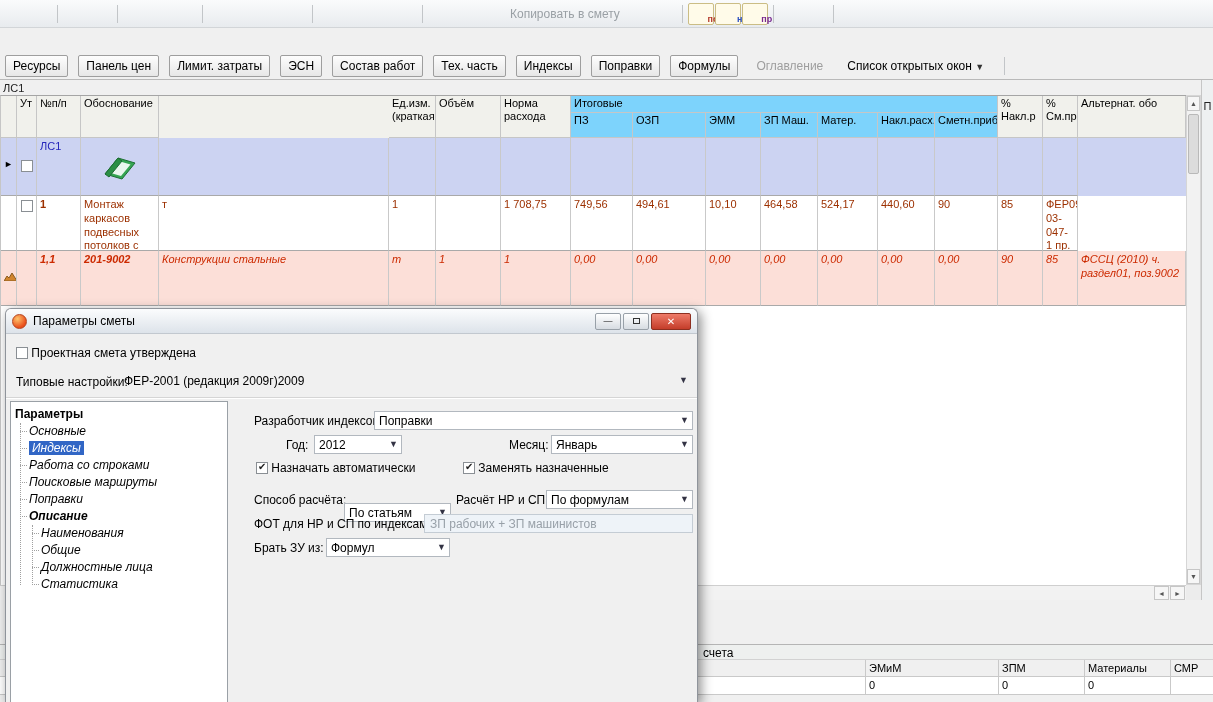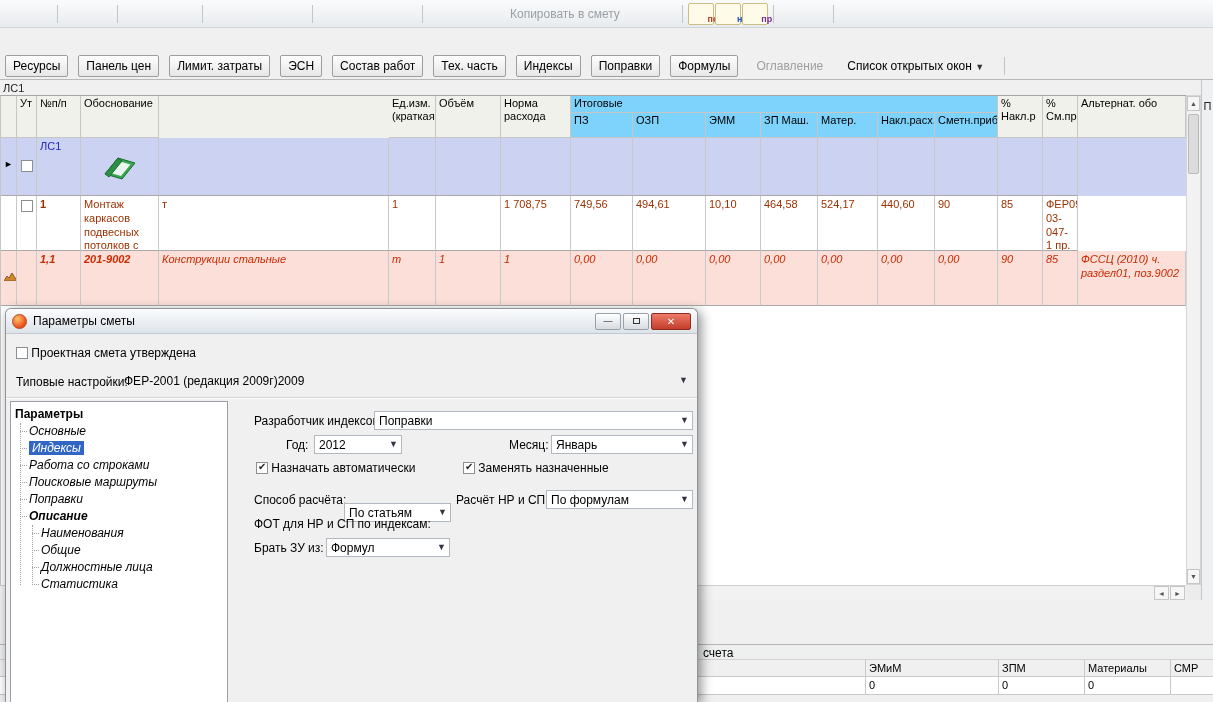--- a/index.html
+++ b/index.html
@@ -510,18 +510,19 @@
 
     <span class="flab" style="left:250px;top:152px"><span class="cb on"></span> <span>Назначать автоматически</span></span>
     <span class="flab" style="left:457px;top:152px"><span class="cb on"></span> <span>Заменять назначенные</span></span>
 
     <span class="flab" style="left:248px;top:184px">Способ расчёта:</span>
     <div class="combo" style="left:338px;top:194px;width:107px"><span>По статьям</span><span class="car">▼</span></div>
     <span class="flab" style="left:450px;top:184px">Расчёт НР и СП:</span>
     <div class="combo" style="left:540px;top:181px;width:147px"><span>По формулам</span><span class="car">▼</span></div>
 
     <span class="flab" style="left:248px;top:208px">ФОТ для НР и СП по индексам:</span>
+    <div class="dinput" style="left:418px;top:205px;width:269px">ЗП рабочих + ЗП машинистов</div>
 
     <span class="flab" style="left:248px;top:232px">Брать ЗУ из:</span>
     <div class="combo" style="left:320px;top:229px;width:124px"><span>Формул</span><span class="car">▼</span></div>
   </div>
 
 </div>
 
 </body></html>

